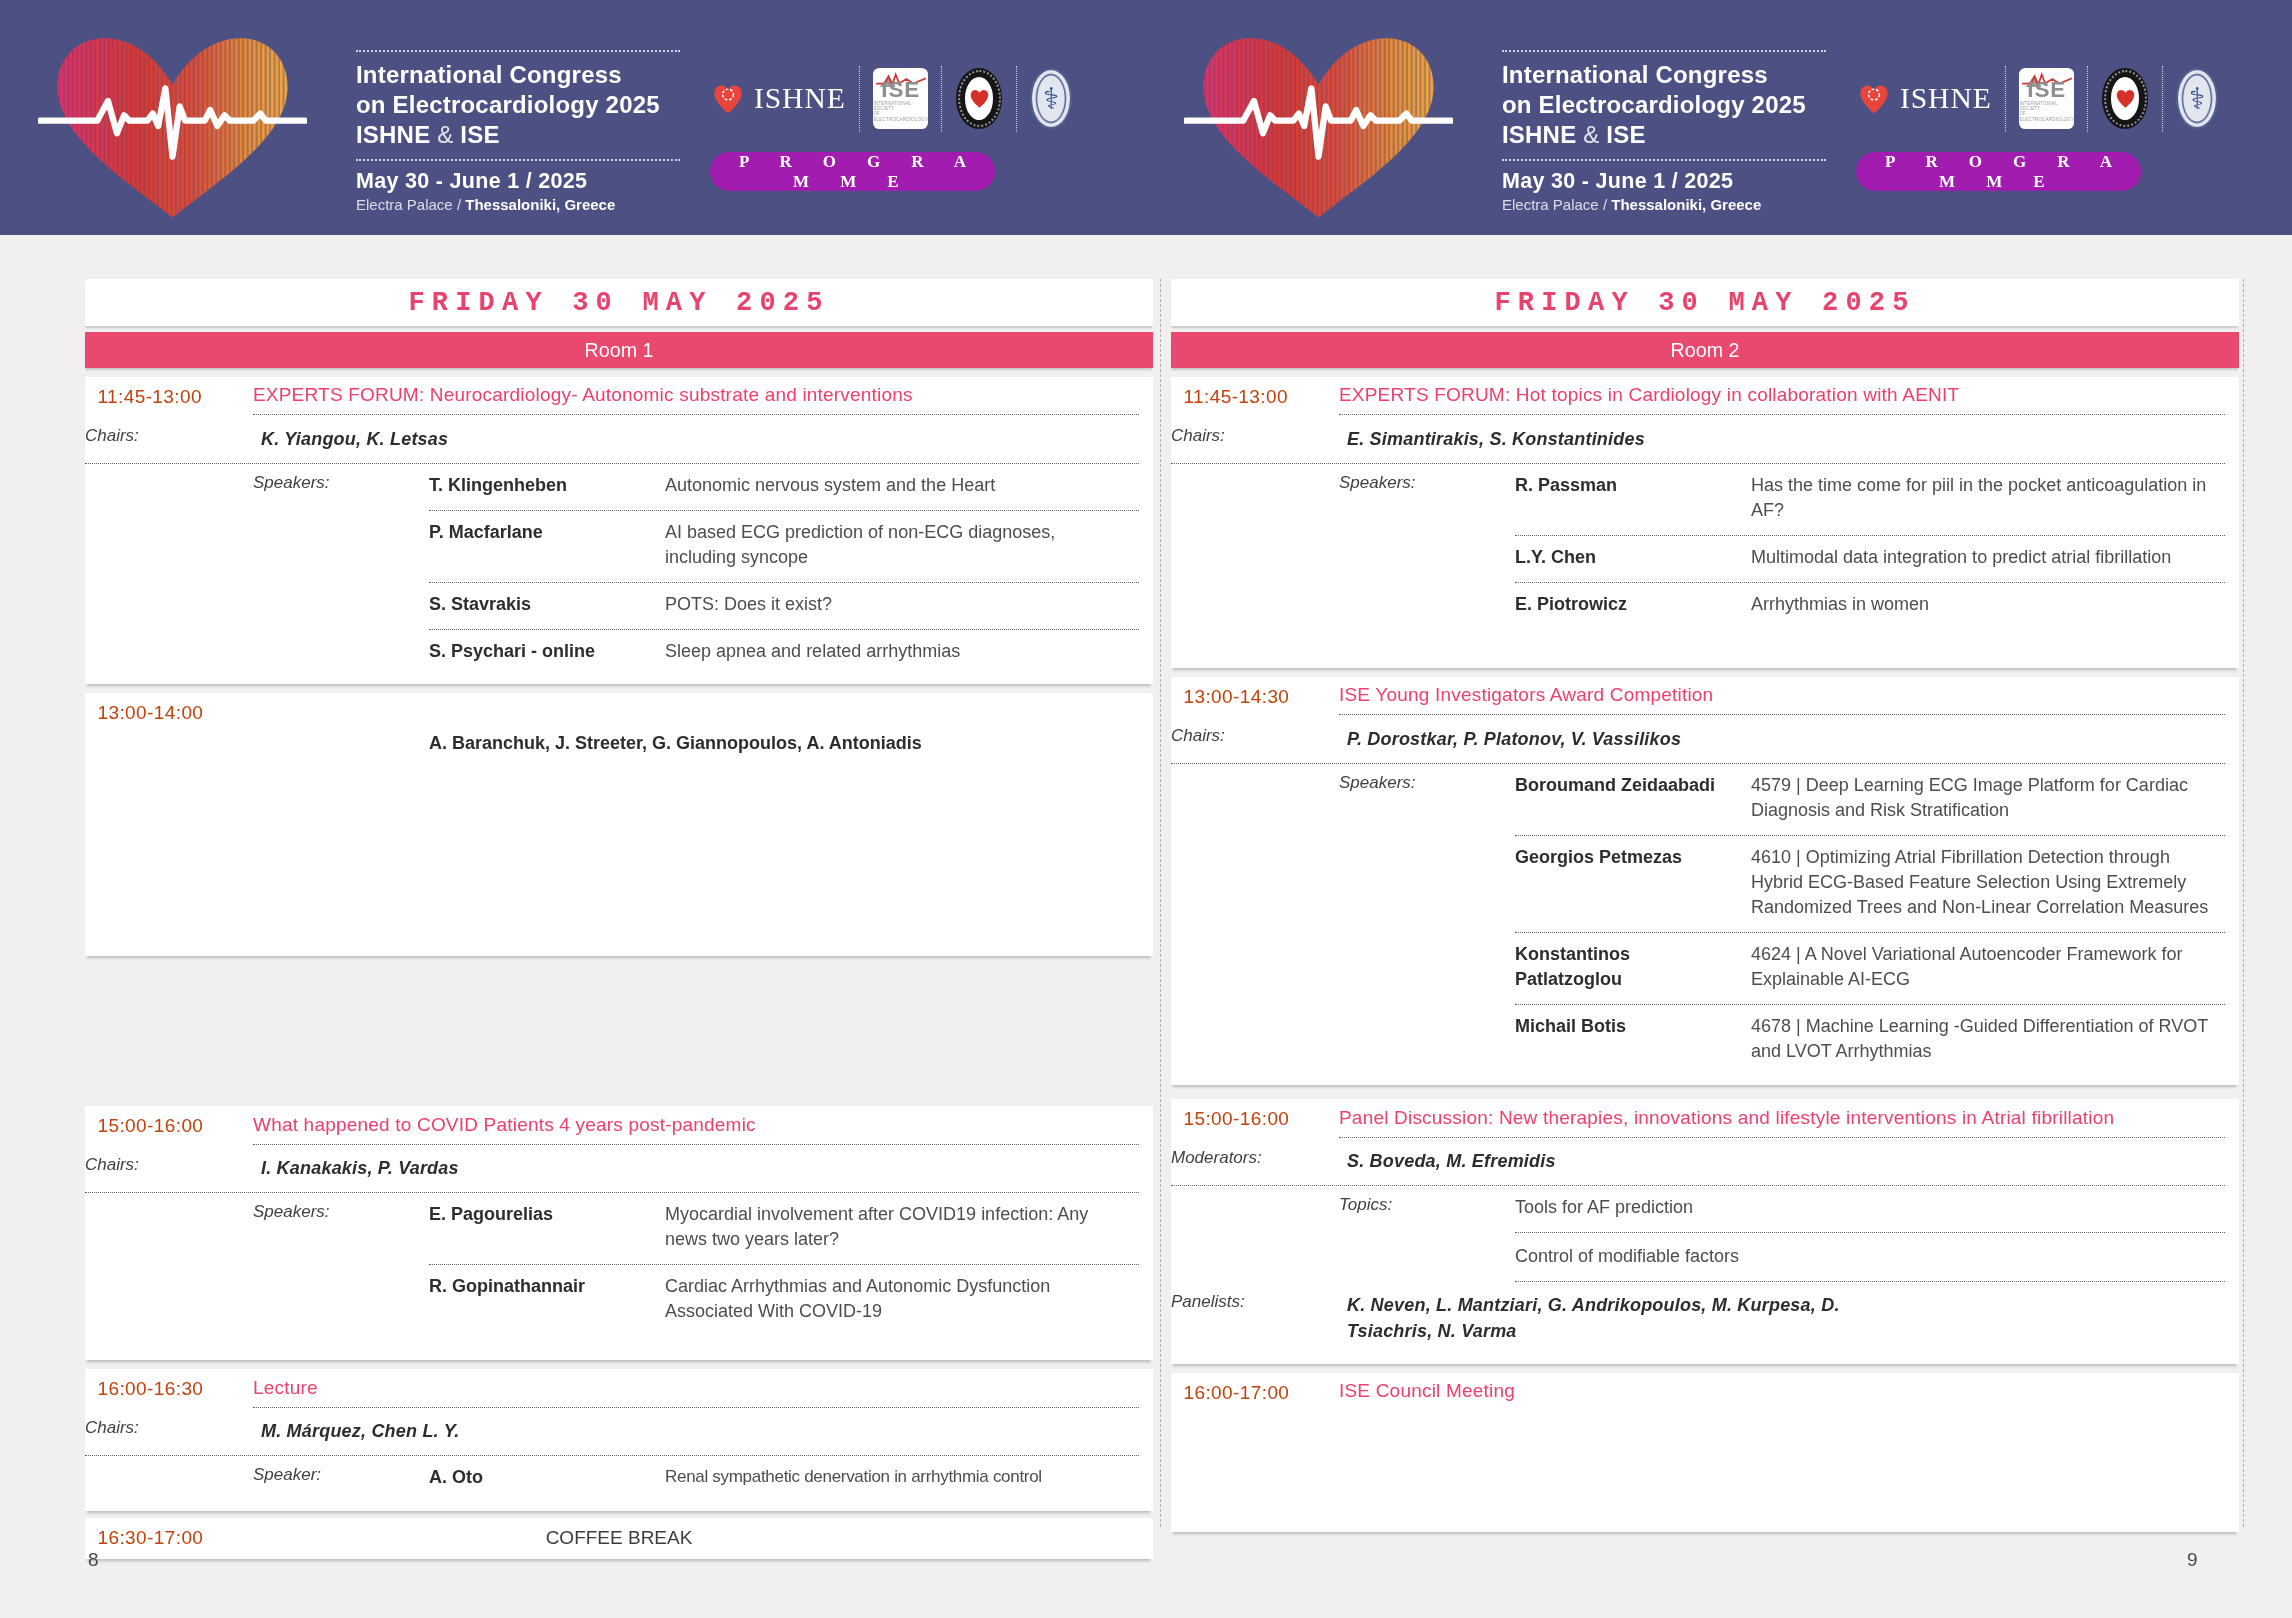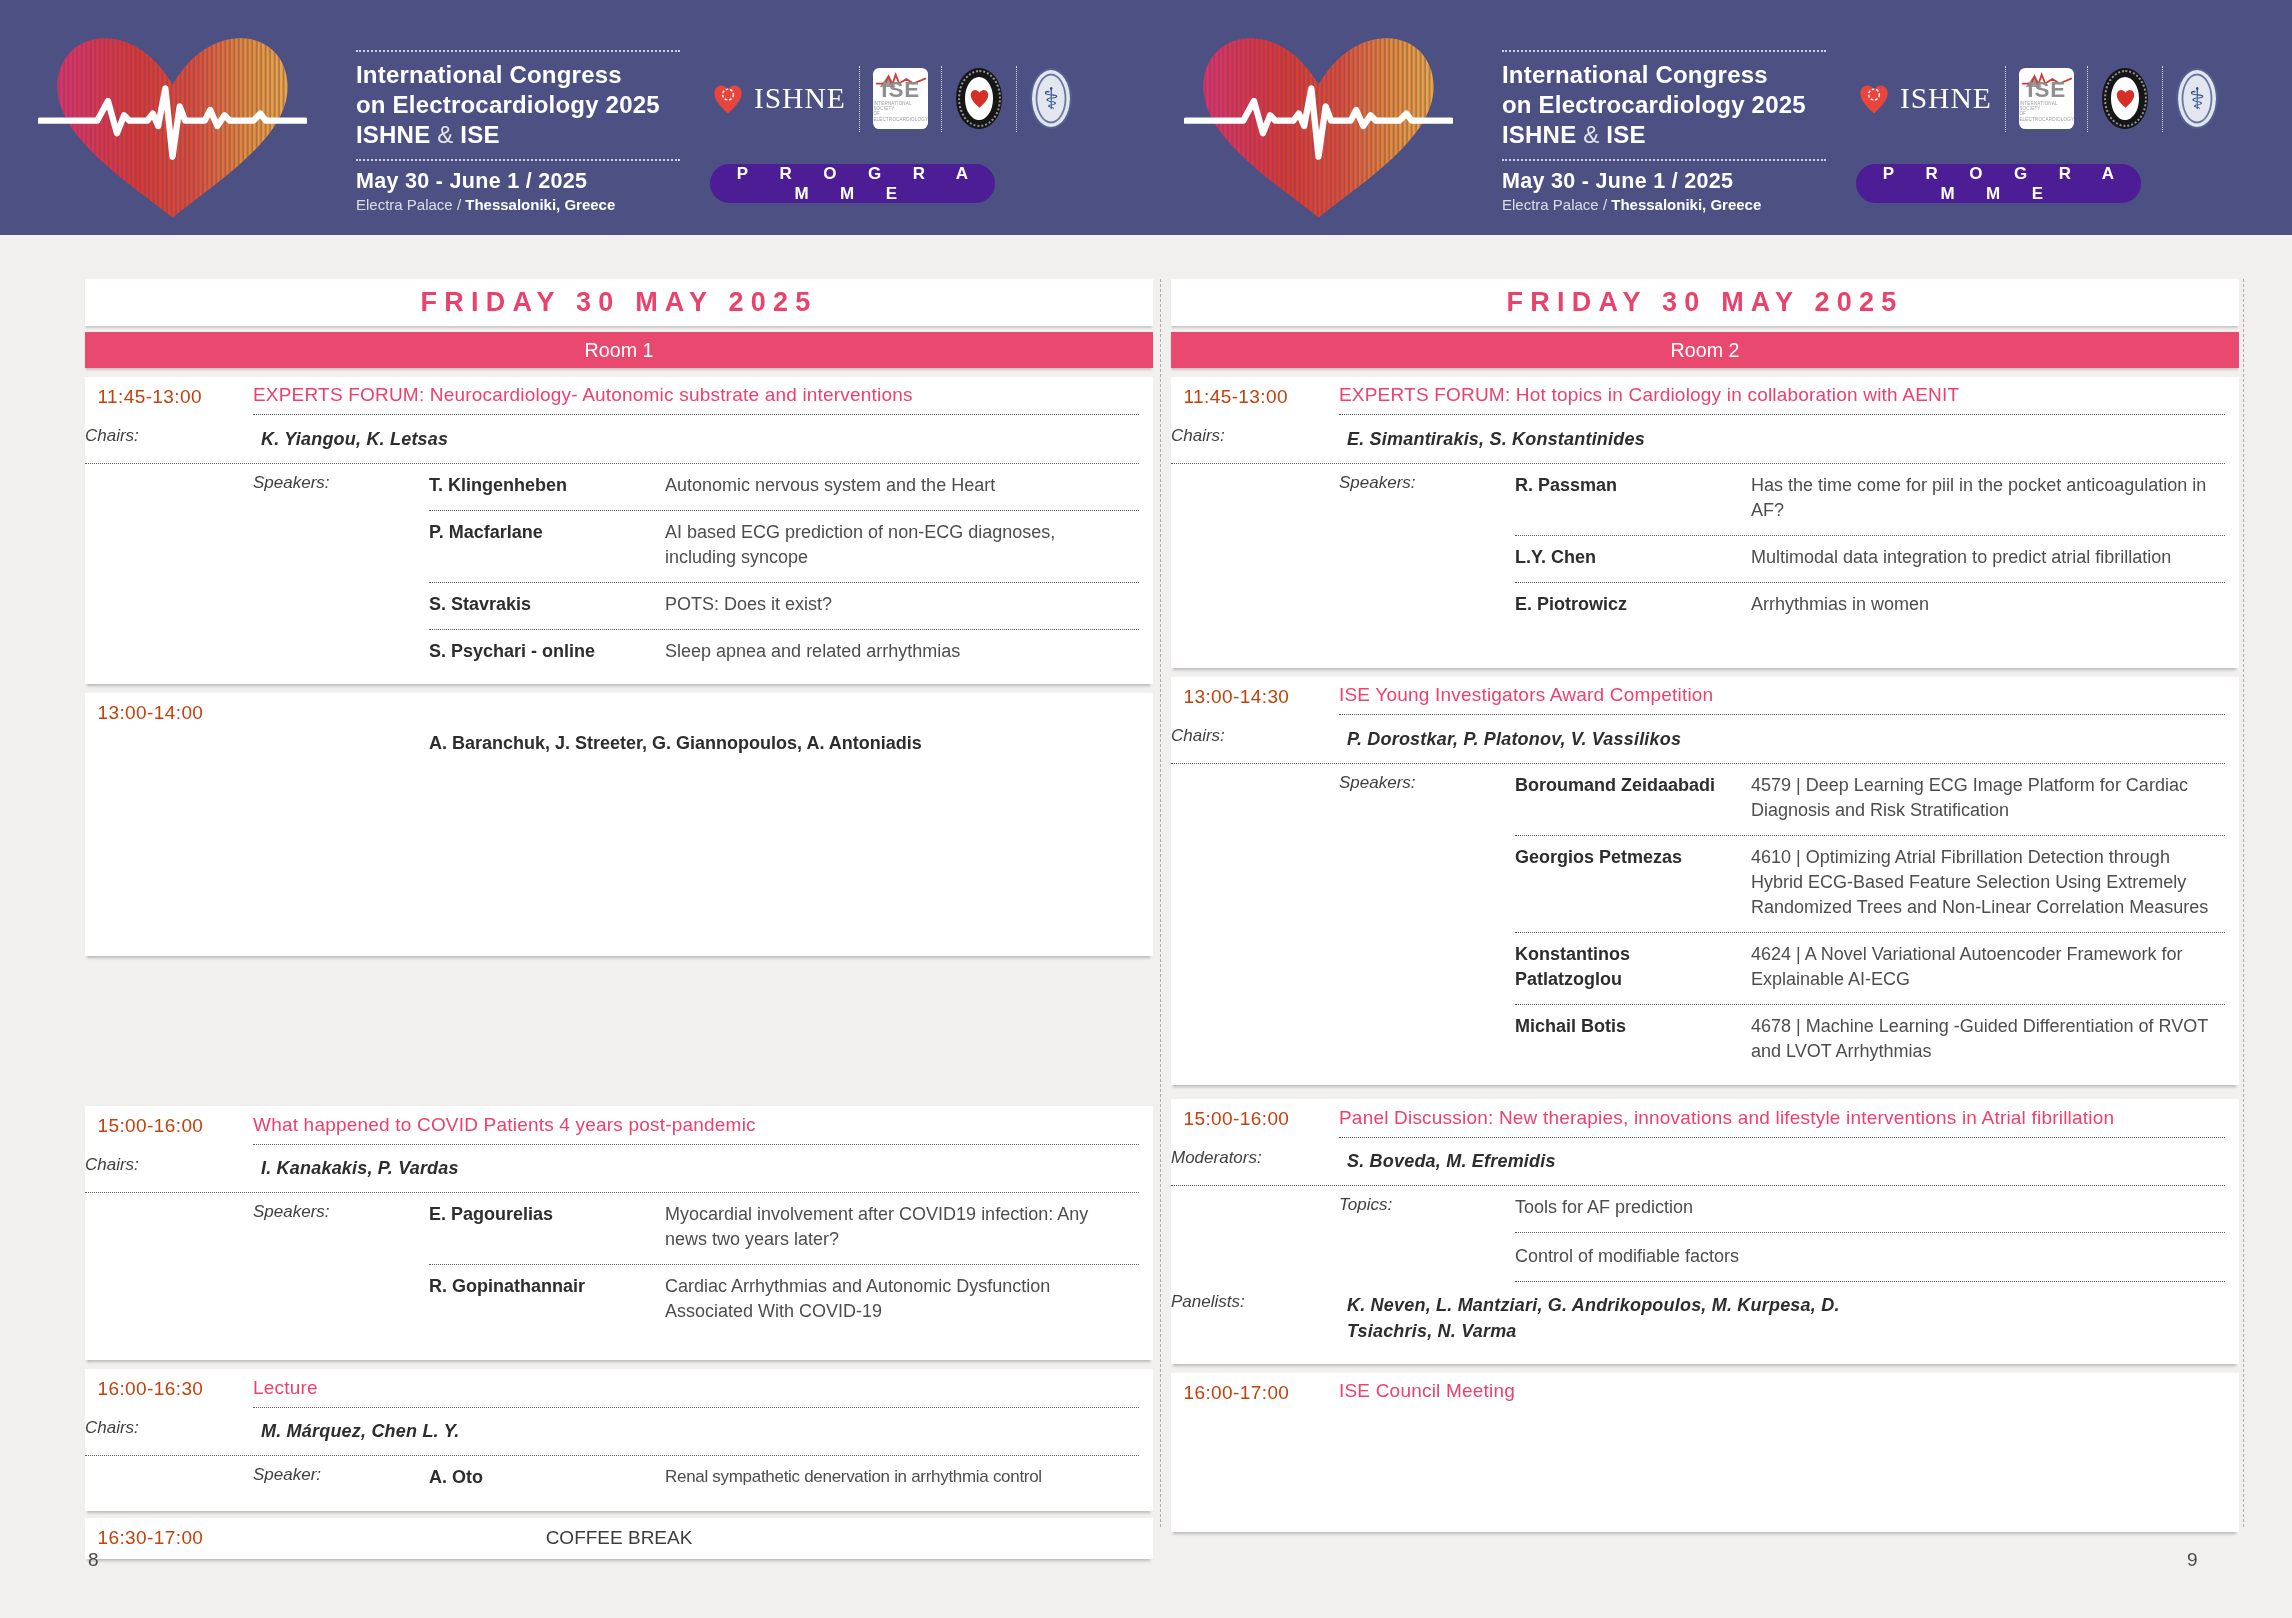--- a/index.html
+++ b/index.html
@@ -26,32 +26,32 @@
            display:flex;flex-direction:column;align-items:center;justify-content:flex-start;padding-top:3.6px;box-sizing:border-box;}
   .ise-word{font-size:22.4px;font-weight:bold;color:#8e8e8e;letter-spacing:0.9px;line-height:.9;margin-top:-7.2px;}
   .ise-sub{font-size:4.5px;color:#9a9a9a;line-height:1.2;letter-spacing:0.2px;}
   .seal{width:61px;height:61px;border-radius:50%;box-sizing:border-box;position:relative;
         display:flex;align-items:center;justify-content:center;}
   .seal-hcs{background:#fff;border:9.9px solid #161616;}
   .seal-hcs::after{content:'';position:absolute;inset:-7.2px;border-radius:50%;
                    border:2.7px dotted rgba(255,255,255,.55);}
   .seal-auth{background:#e3e6ee;border:2.7px solid #53618e;box-shadow:inset 0 0 0 3.6px #e3e6ee, inset 0 0 0 5.4px #6a77a3;}
   .asclepius{font-size:30px;color:#31508f;line-height:1;}
-  .programme-btn{position:absolute;left:710px;top:164px;width:285px;height:39px;border-radius:19.7px;
-                 background:#4c1d95;color:#fff;border:none;font-family:Liberation Sans, sans-serif;
+  .programme-btn{position:absolute;left:710px;top:152px;width:285px;height:39px;border-radius:19.7px;
+                 background:#a21caf;color:#fff;border:none;font-family:Liberation Serif, serif;
                  font-size:17px;font-weight:bold;letter-spacing:13.4px;text-indent:13.4px;
                  display:flex;align-items:center;justify-content:center;cursor:pointer;}
 
   
   .schedule{position:absolute;top:279px;left:0;width:2293px;}
   .page{position:absolute;top:0;width:1068px;}
   .pg0{left:85px;} .pg1{left:1171px;}
   .day-banner{background:#fff;height:47px;display:flex;align-items:center;justify-content:center;
               color:#e9436d;font-weight:bold;font-size:27px;letter-spacing:7.2px;
-              box-shadow:0 2.7px 1.8px -0.9px rgba(0,0,0,.18);margin-bottom:6.3px;}
+              box-shadow:0 2.7px 1.8px -0.9px rgba(0,0,0,.18);margin-bottom:6.3px;font-family:Liberation Mono, monospace;}
   .room-bar{background:#e9486f;height:36px;display:flex;align-items:center;justify-content:center;
             color:#fff;font-weight:normal;font-size:19.7px;box-shadow:0 2.7px 1.8px -0.9px rgba(0,0,0,.18);margin-bottom:9px;}
   .session{background:#fff;box-shadow:0 3.6px 2.7px -1.8px rgba(0,0,0,.25);
            padding:7.2px 14.3px 9px 0;margin-bottom:9px;box-sizing:border-box;position:relative;}
   .s-row{display:grid;grid-template-columns:168px 1fr;}
   .cell-time{padding-left:12.5px;font-size:19px;color:#c2410c;letter-spacing:0.4px;padding-top:1.8px;}
   .title-wrap{padding-bottom:8px;}
   .bordered{border-bottom:1.8px dotted #5f5f5f;}
   .session-title{font-size:19px;color:#ee3f6d;letter-spacing:0.2px;}
   .row-main{display:grid;grid-template-columns:176px 1fr;padding-top:9px;}

